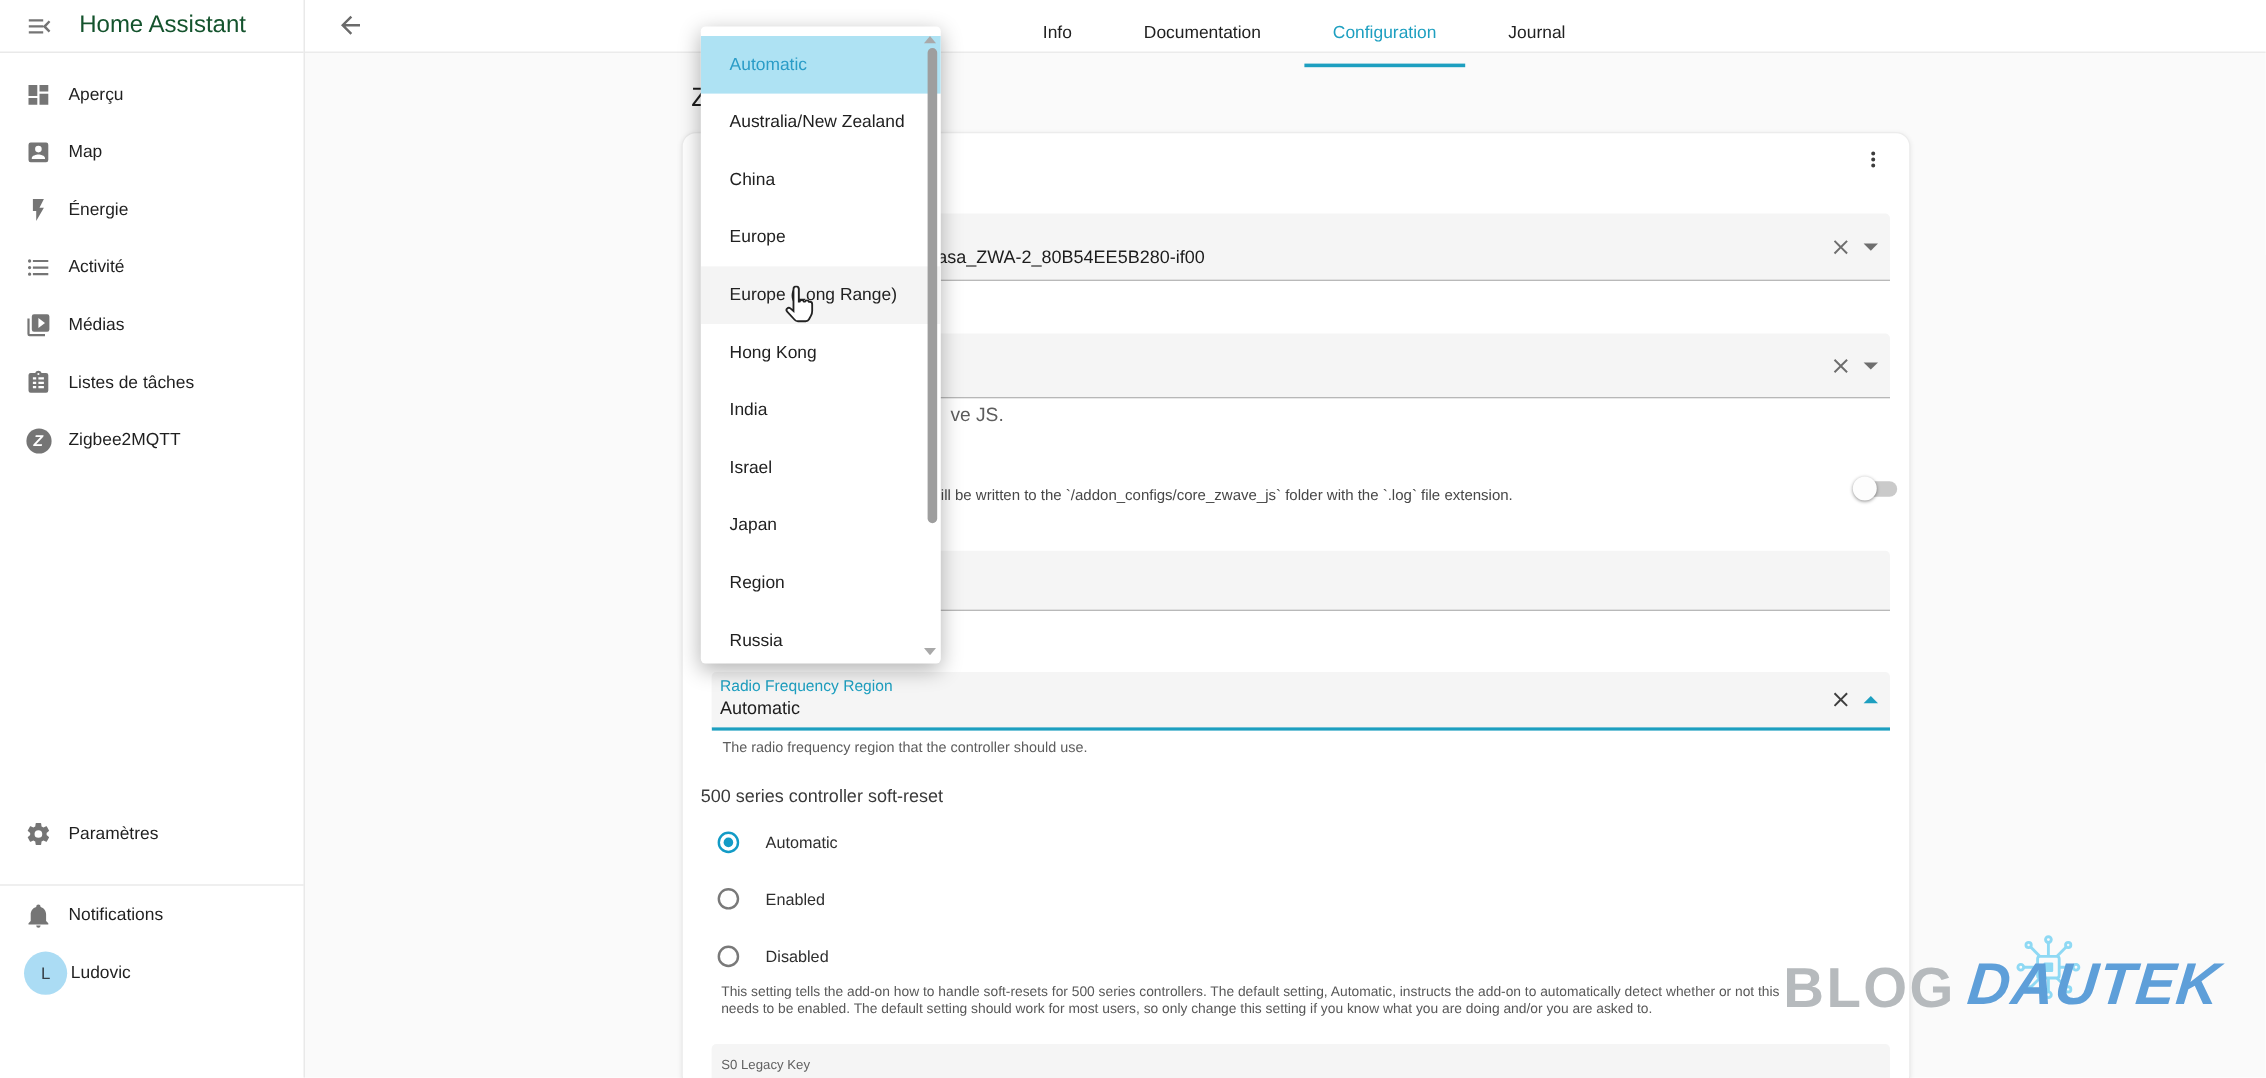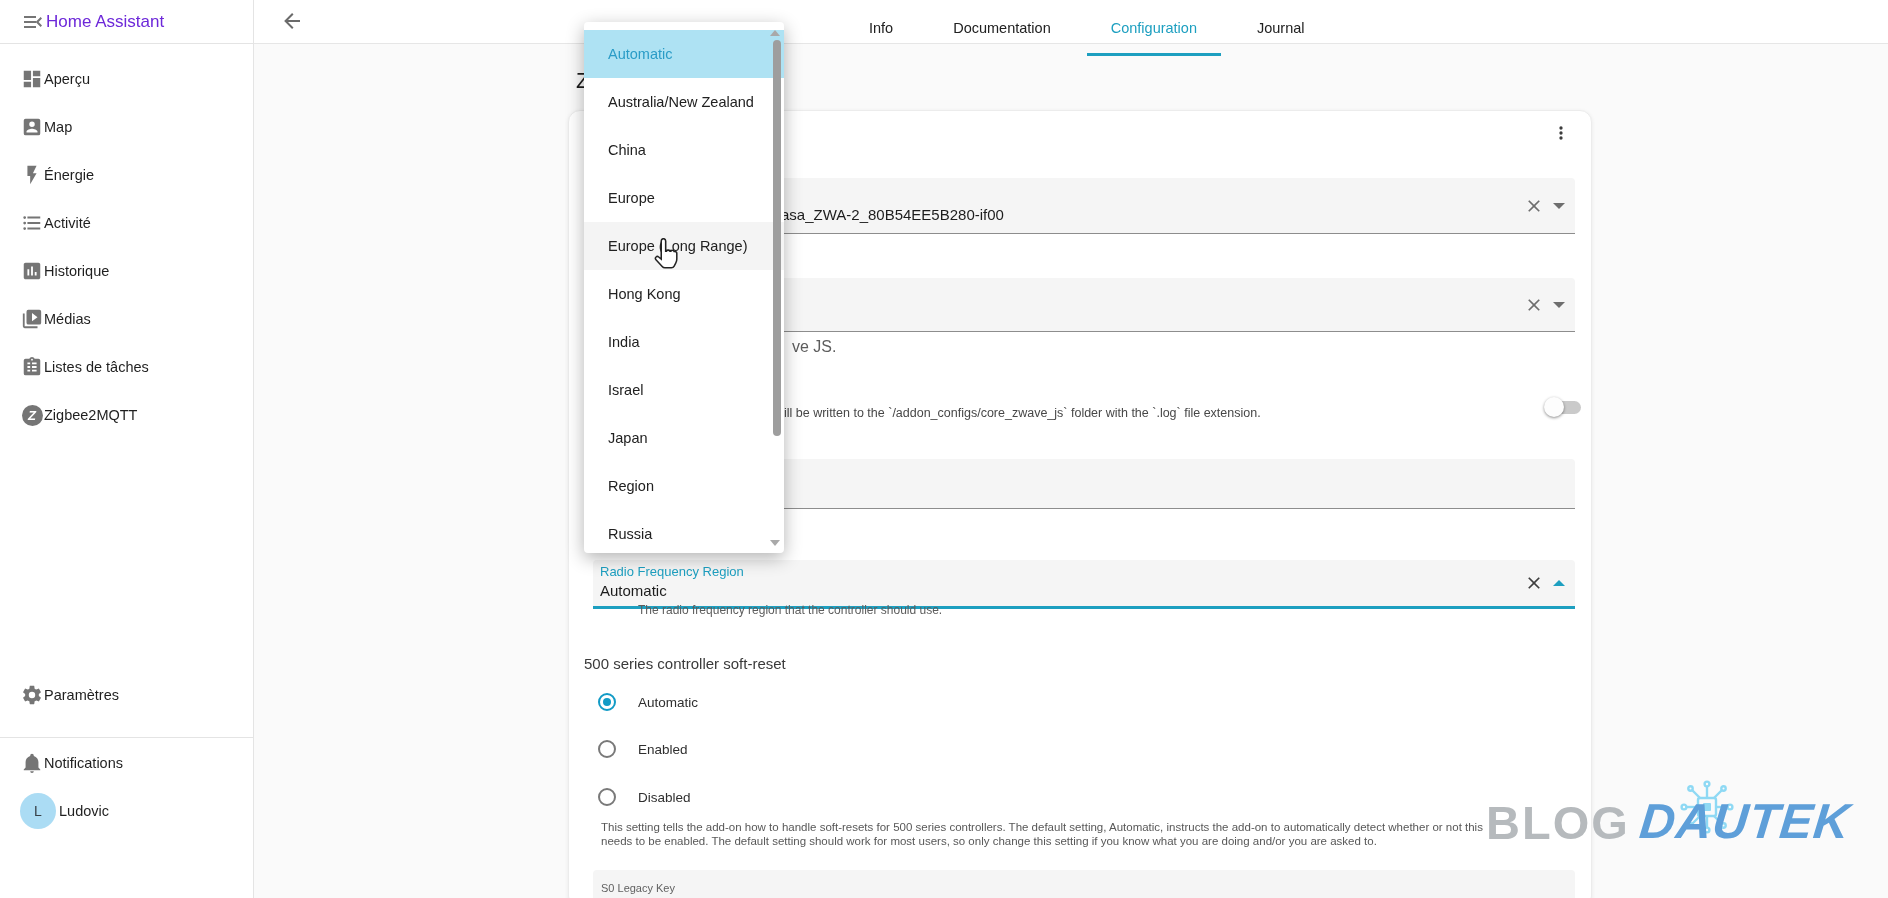--- a/index.html
+++ b/index.html
@@ -4,26 +4,26 @@
 <style>
   * { margin:0; padding:0; box-sizing:border-box; }
   html,body { width:1888px; height:898px; overflow:hidden; background:#fff;
     font-family:"Liberation Sans","DejaVu Sans",sans-serif; color:#212121; }
 
   
   .sidebar { position:absolute; left:0; top:0; width:254px; height:898px;
     background:#fff; border-right:1px solid #e4e4e4; z-index:5; }
   .sb-header { height:44px; display:flex; align-items:center; padding-left:20px;
     border-bottom:1px solid #e4e4e4; }
-  .sb-title { font-size:17px; margin-left:0; color:#6d28d9; }
+  .sb-title { font-size:20px; margin-left:20px; color:#14532d; }
   .menu-btn { width:26px; height:26px; display:flex; align-items:center; justify-content:center; cursor:pointer; }
   .sb-nav { padding-top:11px; }
   .sb-item { height:48px; display:flex; align-items:center; padding-left:20px; cursor:pointer; }
   .sb-item .ico { width:24px; height:24px; display:flex; align-items:center; justify-content:center; }
-  .sb-item .lbl { font-size:14.5px; font-weight:500; color:#1f1f1f; }
+  .sb-item .lbl { margin-left:13px; font-size:14.5px; font-weight:500; color:#1f1f1f; }
   .sb-footer { position:absolute; left:0; top:671px; width:100%; }
   .sb-div { border-top:1px solid #e4e4e4; margin-top:18px; }
   .sb-notif { margin-top:1px; }
   .avatar { width:36px; height:36px; border-radius:50%; background:#abdcf4; color:#374047;
     display:flex; align-items:center; justify-content:center; font-size:14px; }
   .sb-user { padding-left:20px; }
   .sb-user .lbl { margin-left:3px; }
   svg.gicon { fill:#757575; }
   .z2m-circle { width:21px; height:21px; border-radius:50%; background:#757575; color:#fff;
     display:flex; align-items:center; justify-content:center; font-size:13px; font-weight:bold;
@@ -72,21 +72,21 @@
 
   .switch { position:absolute; left:975px; top:285px; width:40px; height:22px; cursor:pointer; }
   .switch .track { position:absolute; left:3px; top:5px; width:34px; height:13px; border-radius:7px;
     background:#9e9e9e; opacity:.55; }
   .switch .thumb { position:absolute; left:0; top:1px; width:20px; height:20px; border-radius:50%;
     background:#fdfdfd; box-shadow:0 1px 3px rgba(0,0,0,.45); }
 
   .f-rf { top:449px; height:49px; border-bottom:3px solid #1d9fc0; border-radius:4px 4px 0 0; }
   .f-rf .flabel { position:absolute; left:7px; top:4px; font-size:13px; color:#1d9fc0; }
   .f-rf .val { position:absolute; left:7px; bottom:7px; font-size:15px; color:#1c1c1c; }
-  .rf-helper { position:absolute; left:33px; top:492px; font-size:12px; color:#5d5d5d;margin-left:36px; }
+  .rf-helper { position:absolute; left:33px; top:505px; font-size:12px; color:#5d5d5d; }
 
   .soft-title { position:absolute; left:15px; top:544px; font-size:15px; color:#3a3a3a; }
   .radio-row { position:absolute; left:29px; height:20px; display:flex; align-items:center; cursor:pointer; }
   .radio-row .circ { width:18px; height:18px; border-radius:50%; border:2px solid #797979; position:relative; }
   .radio-row.sel .circ { border-color:#129bc6; }
   .radio-row.sel .circ::after { content:""; position:absolute; left:3px; top:3px; width:8px; height:8px;
     border-radius:50%; background:#129bc6; }
   .radio-row .rlbl { margin-left:22px; font-size:13.5px; color:#2f2f2f; }
   .r0 { top:581px; } .r1 { top:628px; } .r2 { top:676px; }
 
@@ -159,28 +159,20 @@
       </span>
         <span class="lbl">Énergie</span>
     </div>
     <div class="sb-item">
       <span class="ico">
         <svg width="22" height="22" viewBox="0 0 24 24" class="gicon">
             <path d="M7,5H21V7H7V5M7,13V11H21V13H7M4,4.5A1.5,1.5 0 0,1 5.5,6A1.5,1.5 0 0,1 4,7.5A1.5,1.5 0 0,1 2.5,6A1.5,1.5 0 0,1 4,4.5M4,10.5A1.5,1.5 0 0,1 5.5,12A1.5,1.5 0 0,1 4,13.5A1.5,1.5 0 0,1 2.5,12A1.5,1.5 0 0,1 4,10.5M7,19V17H21V19H7M4,16.5A1.5,1.5 0 0,1 5.5,18A1.5,1.5 0 0,1 4,19.5A1.5,1.5 0 0,1 2.5,18A1.5,1.5 0 0,1 4,16.5Z"></path>
           </svg>
       </span>
         <span class="lbl">Activité</span>
-    </div>
-    <div class="sb-item">
-      <span class="ico">
-        <svg width="22" height="22" viewBox="0 0 24 24" class="gicon">
-            <path d="M19,3H5C3.9,3 3,3.9 3,5V19C3,20.1 3.9,21 5,21H19C20.1,21 21,20.1 21,19V5C21,3.9 20.1,3 19,3M9,17H7V10H9V17M13,17H11V7H13V17M17,17H15V13H17V17Z"></path>
-          </svg>
-      </span>
-        <span class="lbl">Historique</span>
     </div>
     <div class="sb-item">
       <span class="ico">
         <svg width="22" height="22" viewBox="0 0 24 24" class="gicon">
             <path d="M4,6H2V20A2,2 0 0,0 4,22H18V20H4V6M20,2H8A2,2 0 0,0 6,4V16A2,2 0 0,0 8,18H20A2,2 0 0,0 22,16V4A2,2 0 0,0 20,2M12,14.5V5.5L18,10L12,14.5Z"></path>
           </svg>
       </span>
         <span class="lbl">Médias</span>
     </div>
     <div class="sb-item">

